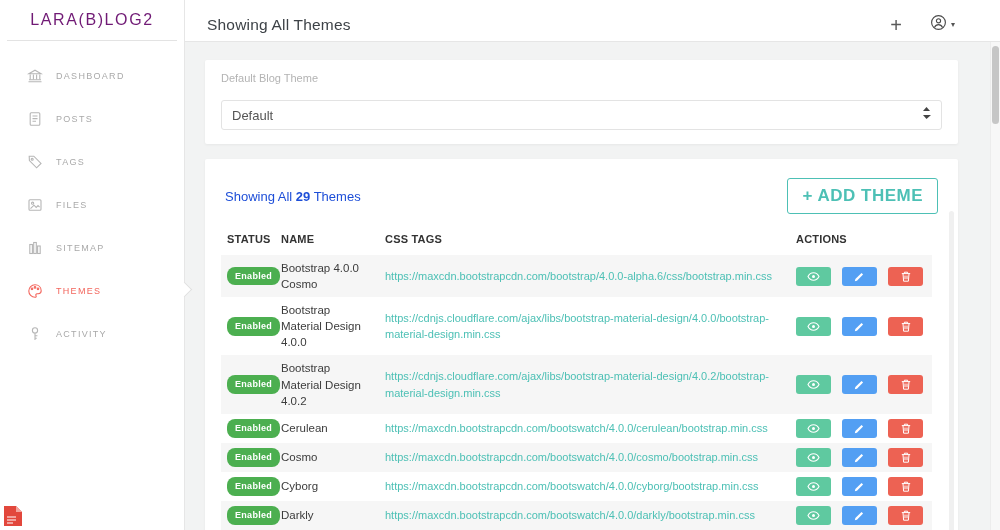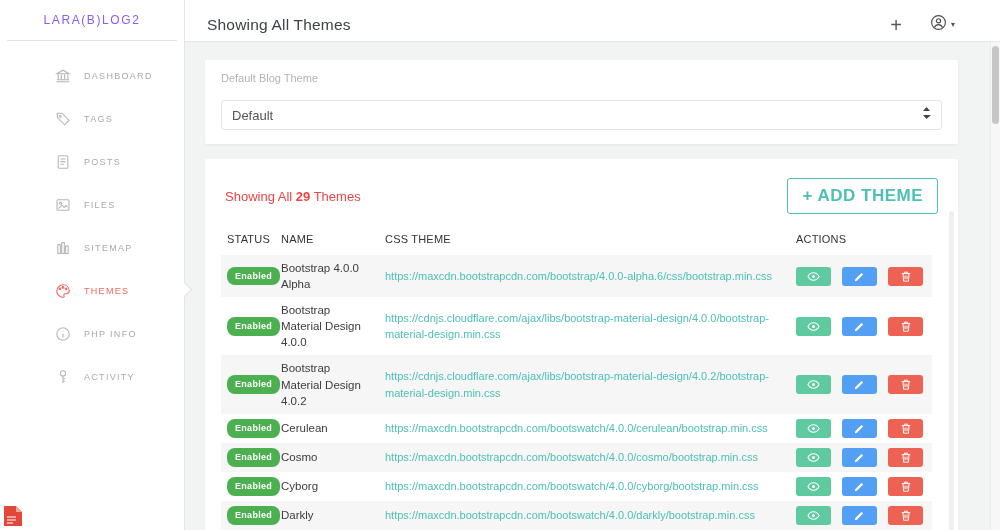--- a/index.html
+++ b/index.html
@@ -13,22 +13,22 @@
 
   
   .sidebar {
     position: absolute; left: 0; top: 0; width: 185px; height: 530px;
     background: #fff; border-right: 1px solid #e6e6e6; z-index: 2;
   }
   .logo-box {
     height: 41px; margin: 0 7px; border-bottom: 1px solid #e3e3e3;
     display: flex; align-items: center; justify-content: center; cursor: pointer;
   }
-  .logo-text { font-size: 12px; letter-spacing: 1.6px; color: #8b5cf6; }
-  .nav { padding-top: 13px; padding-left: 28px; }
+  .logo-text { font-size: 16px; letter-spacing: 1.6px; color: #701a75; }
+  .nav { padding-top: 13px; }
   .nav-item {
     height: 43px; display: flex; align-items: center;
     padding-left: 27px; gap: 13px; cursor: pointer;
   }
   .nav-item .nicon { width: 16px; height: 16px; color: #b6b6b6; flex: 0 0 16px; }
   .nav-item .nicon svg { width: 16px; height: 16px; display: block; }
   .nav-item .nlabel { font-size: 9px; letter-spacing: 1.3px; color: #a9a9a9; }
   .nav-item.active .nicon, .nav-item.active .nicon svg { color: #f3655c; }
   .nav-item.active .nlabel { color: #f3655c; }
   .active-pointer {
@@ -65,34 +65,34 @@
   .select-label { font-size: 11px; color: #b3b3b3; margin-bottom: 16px; }
   .select-box {
     border: 1px solid #e3e3e3; border-radius: 3px; height: 30px;
     display: flex; align-items: center; justify-content: space-between;
     padding: 0 10px; cursor: pointer; background: #fff;
   }
   .select-value { font-size: 13px; color: #555; }
 
   .table-card { margin: 15px 42px 0 20px; padding: 14px 16px; height: 395px; position: relative; }
   .panel-head { display: flex; justify-content: space-between; align-items: center; padding: 5px 4px 13px 4px; }
-  .panel-title { font-size: 13px; color: #ef4444; }
+  .panel-title { font-size: 13px; color: #1d4ed8; }
   .panel-title b { font-weight: 700; }
   .add-btn {
     border: 1px solid #4dc0b5; color: #4dc0b5; background: #fff;
     font-size: 17px; font-weight: 700; letter-spacing: .5px;
     padding: 7px 14px; border-radius: 3px; cursor: pointer;
     font-family: inherit;
   }
 
   
   .table-wrap { margin-right: 10px; }
   table { width: 100%; border-collapse: collapse; table-layout: fixed; }
   th {
-    text-align: left; font-size: 11px; font-weight: 400; color: #333;
+    text-align: left; font-size: 11px; font-weight: 700; color: #333;
     padding: 6px 6px 10px 6px; letter-spacing: .2px;
   }
   th.c-status { width: 54px; }
   th.c-name { width: 104px; }
   th.c-actions { width: 142px; }
   td { padding: 5px 6px; vertical-align: middle; font-size: 11.5px; line-height: 1.4; }
   tbody tr:nth-child(odd) { background: #f6f6f6; }
   .badge {
     display: inline-block; background: #4caf50; color: #fff;
     font-size: 9px; font-weight: 700; padding: 3px 8px 3px 8px;
@@ -144,35 +144,35 @@
             <path d="M3.2 6.4v5M6.4 6.4v5M9.6 6.4v5M12.8 6.4v5"></path>
             <path d="M2 11.8h12M1.5 13.7h13"></path>
         </svg>
       </span>
       <span class="nlabel">DASHBOARD</span>
     </div>
 
     <div class="nav-item">
       <span class="nicon">
         <svg viewBox="0 0 16 16" fill="none" stroke="currentColor" stroke-width="1.1">
+          <rect x="3.2" y="1.8" width="9.6" height="12.4" rx="1"></rect>
+            <path d="M5.5 5h5M5.5 7.6h5M5.5 10.2h3.5"></path>
+        </svg>
+      </span>
+      <span class="nlabel">POSTS</span>
+    </div>
+
+    <div class="nav-item">
+      <span class="nicon">
+        <svg viewBox="0 0 16 16" fill="none" stroke="currentColor" stroke-width="1.1">
           <path d="M2.2 2.2h4.6L14 9.4l-4.4 4.4L2.4 6.6z"></path>
             <circle cx="5.2" cy="5.2" r="1"></circle>
         </svg>
       </span>
       <span class="nlabel">TAGS</span>
-    </div>
-
-    <div class="nav-item">
-      <span class="nicon">
-        <svg viewBox="0 0 16 16" fill="none" stroke="currentColor" stroke-width="1.1">
-          <rect x="3.2" y="1.8" width="9.6" height="12.4" rx="1"></rect>
-            <path d="M5.5 5h5M5.5 7.6h5M5.5 10.2h3.5"></path>
-        </svg>
-      </span>
-      <span class="nlabel">POSTS</span>
     </div>
 
     <div class="nav-item">
       <span class="nicon">
         <svg viewBox="0 0 16 16" fill="none" stroke="currentColor" stroke-width="1.1">
           <rect x="2" y="2.8" width="12" height="10.4" rx="1"></rect>
             <circle cx="5.6" cy="6.2" r="1.1"></circle>
             <path d="M3.5 11.6 7 8.2l2.2 2.2 1.8-1.8 1.6 1.6"></path>
         </svg>
       </span>
@@ -196,30 +196,20 @@
           <path d="M8 1.8a6.2 6.2 0 1 0 0 12.4c1.2 0 1.5-.9 1-1.6-.5-.8-.1-1.8 1-1.8h1.3a3 3 0 0 0 2.9-3C14.1 4 11.4 1.8 8 1.8z"></path>
           <circle cx="5" cy="5.8" r=".8"></circle>
             <circle cx="8" cy="4.4" r=".8"></circle>
             <circle cx="11" cy="5.8" r=".8"></circle>
         </svg>
       </span>
       <span class="nlabel">THEMES</span>
     </div>
 
 
-    <div class="nav-item">
-      <span class="nicon">
-        <svg viewBox="0 0 16 16" fill="none" stroke="currentColor" stroke-width="1.1">
-          <circle cx="8" cy="8" r="6.2"></circle>
-            <path d="M8 7.4v3.8"></path>
-            <circle cx="8" cy="4.9" r=".5" fill="currentColor" stroke="none"></circle>
-        </svg>
-      </span>
-      <span class="nlabel">PHP INFO</span>
-    </div>
 
     <div class="nav-item">
       <span class="nicon">
         <svg viewBox="0 0 16 16" fill="none" stroke="currentColor" stroke-width="1.1">
           <circle cx="8" cy="4.4" r="2.6"></circle>
             <path d="M8 7v7M8 9.8h2.4M8 12.2h1.8"></path>
         </svg>
       </span>
       <span class="nlabel">ACTIVITY</span>
     </div>
@@ -268,30 +258,30 @@
       </div>
       <button class="add-btn">+ ADD THEME</button>
     </div>
 
     <div class="table-wrap">
       <table>
         <thead>
           <tr>
             <th class="c-status">STATUS</th>
             <th class="c-name">NAME</th>
-            <th class="c-css">CSS THEME</th>
+            <th class="c-css">CSS TAGS</th>
             <th class="c-actions">ACTIONS</th>
           </tr>
         </thead>
         <tbody>
   <tr>
     <td class="col-status">
       <span class="badge">Enabled</span>
     </td>
-    <td class="col-name t-name">Bootstrap 4.0.0 Alpha</td>
+    <td class="col-name t-name">Bootstrap 4.0.0 Cosmo</td>
     <td class="col-css">
       <a class="css-link" href="#">https://maxcdn.bootstrapcdn.com/bootstrap/4.0.0-alpha.6/css/bootstrap.min.css</a>
     </td>
     <td class="col-actions">
       <button class="act-btn act-view">
         <svg width="13" height="11" viewBox="0 0 13 11" fill="none" stroke="#fff" stroke-width="1.1">
           <path d="M1 5.5C2.2 3 4.2 1.7 6.5 1.7S10.8 3 12 5.5C10.8 8 8.8 9.3 6.5 9.3S2.2 8 1 5.5z"></path>
           <circle cx="6.5" cy="5.5" r="1.5" fill="#fff" stroke="none"></circle>
         </svg>
       </button>

